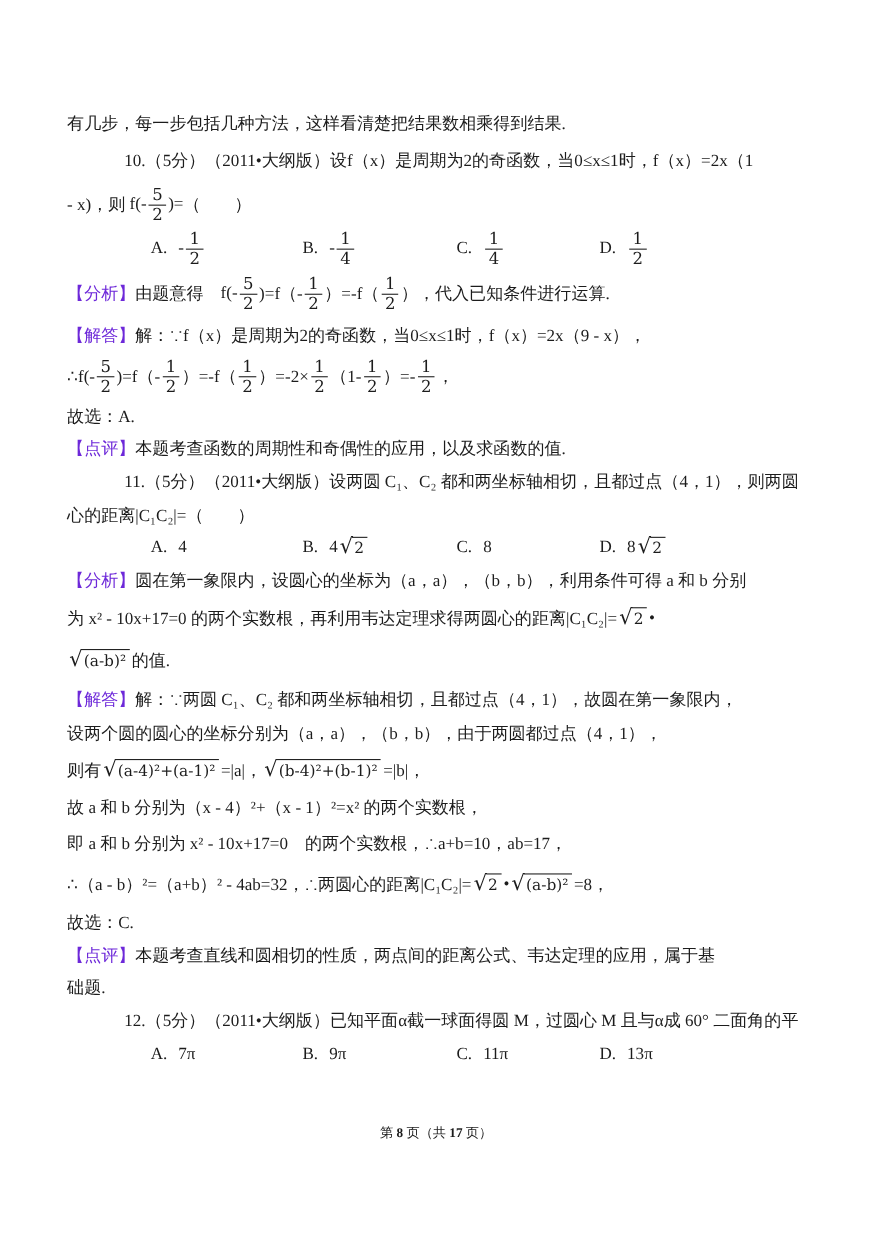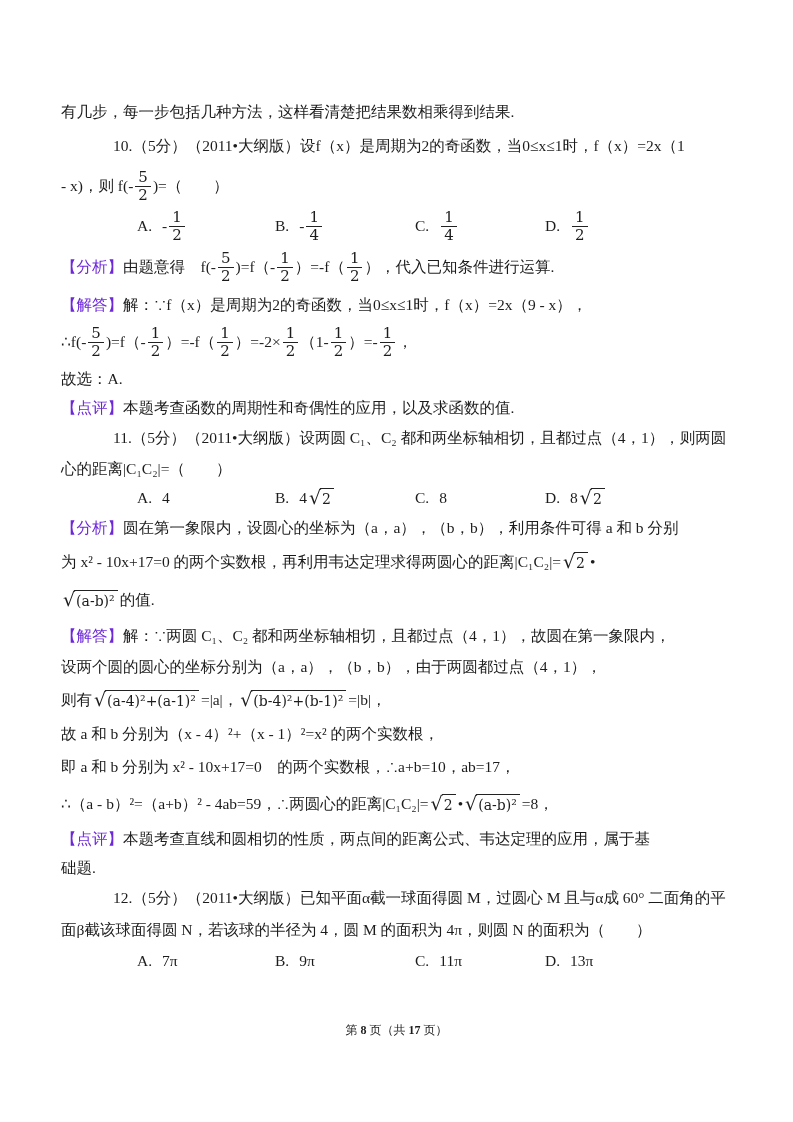--- a/index.html
+++ b/index.html
@@ -221,47 +221,47 @@
       </span>
       <span class="t">=|b|，</span>
     </div>
     <div class="line h32">
       <span class="t">故 a 和 b 分别为（x - 4）²+（x - 1）²=x² 的两个实数根，</span>
     </div>
     <div class="line h34">
       <span class="t">即 a 和 b 分别为 x² - 10x+17=0　的两个实数根，∴a+b=10，ab=17，</span>
     </div>
     <div class="line h40">
-      <span class="t">∴（a - b）²=（a+b）² - 4ab=59，∴两圆心的距离|C₁C₂|=</span>
+      <span class="t">∴（a - b）²=（a+b）² - 4ab=32，∴两圆心的距离|C₁C₂|=</span>
       <span class="sqrt">
         <span class="sign">√</span>
         <span class="body">2</span>
       </span>
       <span class="t">•</span>
       <span class="sqrt">
         <span class="sign">√</span>
         <span class="body">(a-b)²</span>
       </span>
       <span class="t">=8，</span>
+    </div>
+    <div class="line h30">
+      <span class="t">故选：C.</span>
     </div>
     <div class="line h30">
       <span class="t blue">【点评】</span>
       <span class="t">本题考查直线和圆相切的性质，两点间的距离公式、韦达定理的应用，属于基</span>
     </div>
     <div class="line h28">
       <span class="t">础题.</span>
     </div>
   </section>
 
   <section>
     <div class="line h32 qstart">
       <span class="t">12.（5分）（2011•大纲版）已知平面α截一球面得圆 M，过圆心 M 且与α成 60° 二面角的平</span>
-    </div>
-    <div class="line h32">
-      <span class="t">面β截该球面得圆 N，若该球的半径为 4，圆 M 的面积为 4π，则圆 N 的面积为（　　）</span>
     </div>
     <div class="optrow h30">
       <span class="opt opt1">
         <span class="lab">A.</span>
         <span class="t">7π</span>
       </span>
       <span class="opt opt2">
         <span class="lab">B.</span>
         <span class="t">9π</span>
       </span>

